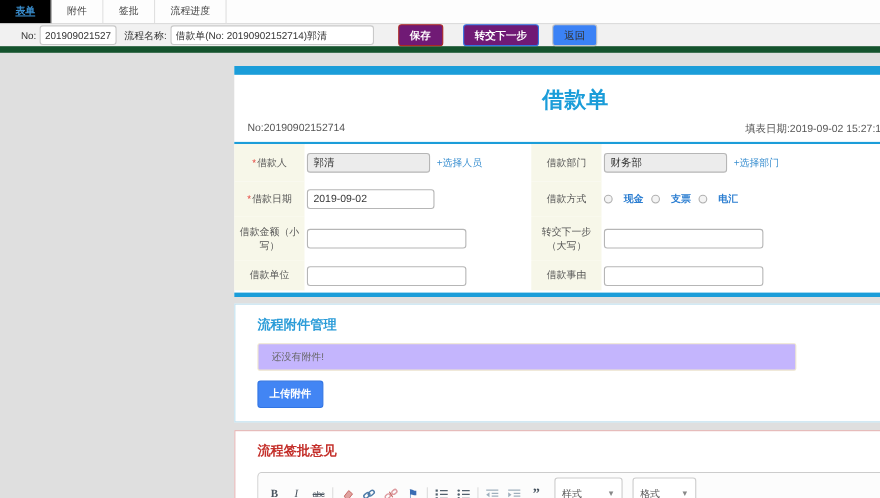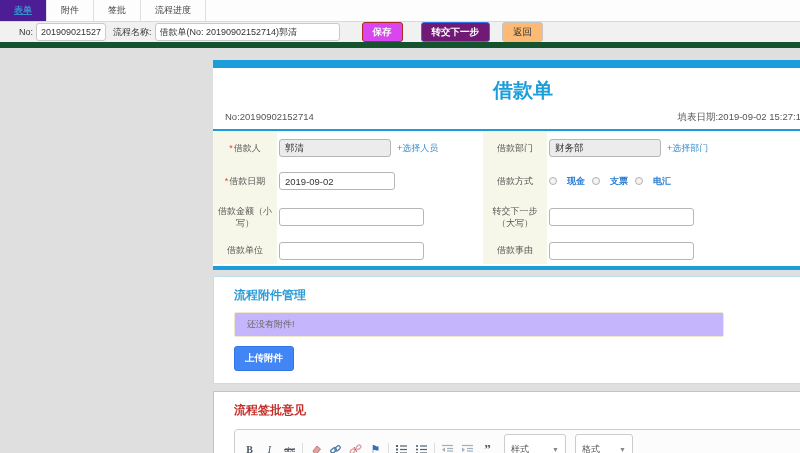--- a/index.html
+++ b/index.html
@@ -3,33 +3,33 @@
 <meta charset="utf-8">
 <style>
   * { margin:0; padding:0; box-sizing:border-box; }
   html,body { width:800px; height:453px; font-family:"Liberation Sans", sans-serif; }
   .screen { position:relative; width:800px; height:453px; overflow:hidden; background:#dfdfdf; }
 
   
   .tabbar { display:flex; height:22px; background:#fdfdfd; border-bottom:1px solid #d9d9d9; }
   .tab { display:flex; align-items:center; justify-content:center; padding:0 14px; font-size:9px;
          color:#444; border-right:1px solid #e0e0e0; cursor:pointer; white-space:nowrap; }
-  .tab.active { color:#3a8fd0; background:#4c1d95; font-weight:bold;text-decoration:underline; }
+  .tab.active { color:#3a8fd0; background:#000000; font-weight:bold;text-decoration:underline; }
 
   
   .toolbar { display:flex; align-items:center; height:26px; background:#f1f1f1;
              border-bottom:6px solid #14532d; padding:0 19px; font-size:9px; color:#333; }
   .toolbar label { margin-right:3px; white-space:nowrap; }
   .tinp { height:18px; border:1px solid #c9c9c9; border-radius:3px; background:#fff;
           font-size:9px; color:#333; padding:0 4px; font-family:"Liberation Sans", sans-serif; }
   .btn { height:20px; border-radius:3px; border:1px solid transparent; font-size:9.5px;
          padding:0 10px; cursor:pointer; white-space:nowrap; font-family:"Liberation Sans", sans-serif; }
-  .btn-save { background:#d946ef; border-color:#ac2925; color:#fff; font-weight:bold; margin-left:22px; }
+  .btn-save { background:#701a75; border-color:#ac2925; color:#fff; font-weight:bold; margin-left:22px; }
   .btn-fwd  { background:#701a75; border-color:#3275e4; color:#fff; font-weight:bold; margin-left:18px; }
-  .btn-back { background:#fdba74; border-color:#c5c5c5; color:#333; margin-left:12px; }
+  .btn-back { background:#3b82f6; border-color:#c5c5c5; color:#333; margin-left:12px; }
 
   
   .content { position:relative; height:405px; background:#dfdfdf; }
   .panel { margin-left:213px; width:620px; background:#fff; }
 
   
   .mainform { margin-top:12px; }
   .bluebar-top { height:8px; background:#1b9dd9; }
   .form-title { text-align:center; color:#1b9dd9; font-size:20px; font-weight:bold; padding:9px 0 5px; }
   .no-row { display:flex; justify-content:space-between; padding:2px 32px 5px 12px; font-size:9.5px; color:#555; white-space:nowrap; }

